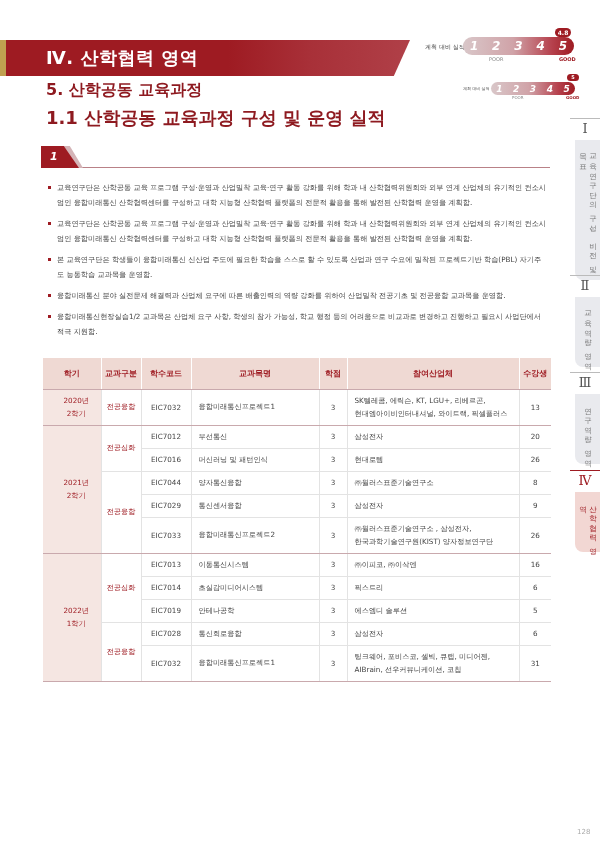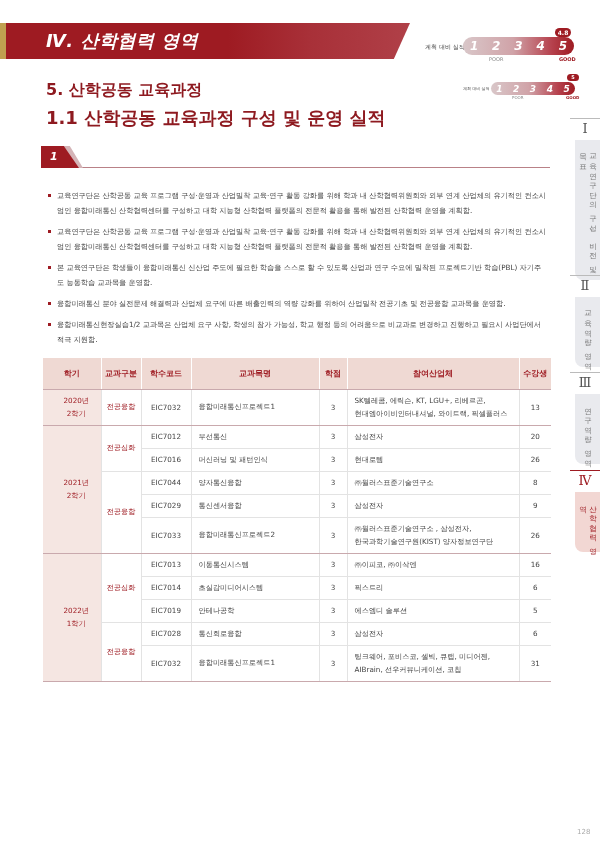--- a/index.html
+++ b/index.html
@@ -1,20 +1,20 @@
 <!DOCTYPE html>
 <html><head>
 <meta charset="utf-8">
 <style>
   * { box-sizing: border-box; margin: 0; padding: 0; }
   html, body { width: 600px; height: 848px; background: #ffffff; overflow: hidden; }
   body { position: relative; font-family: "DejaVu Sans", "Liberation Sans", sans-serif; color: #333; }
 
   
-  .banner { position: absolute; left: 0; top: 23px; width: 410px; height: 52px; font-style: italic; }
+  .banner { position: absolute; left: 0; top: 40px; width: 410px; height: 52px; }
   .banner .gold { position: absolute; left: 0; top: 0; width: 6px; height: 36px; background: #c0a050; }
   .banner .red { position: absolute; left: 6px; top: 0; width: 404px; height: 36px;
     background: linear-gradient(90deg, #9e1b22 0%, #9e1b22 55%, #a83038 75%, #b04048 100%);
     clip-path: polygon(0 0, 100% 0, 96% 100%, 0 100%); }
   .banner .title { position: absolute; left: 46px; top: 6px; color: #fff; font-size: 18px; font-weight: bold; letter-spacing: 0.5px; }
 
   
   .rating { position: absolute; }
   .rating .label { position: absolute; font-size: 6px; color: #444; white-space: nowrap; }
   .rating .bar { position: absolute; border-radius: 10px;
@@ -46,21 +46,21 @@
   .h2 { position: absolute; left: 46px; top: 106px; font-size: 18px; font-weight: bold; color: #8e1a20; }
 
   
   .sec { position: absolute; left: 41px; top: 146px; width: 509px; height: 22px; border-bottom: 1px solid #b98187; }
   .sec .num { position: absolute; left: 0; top: 0; width: 38px; height: 22px; background: #9e1b22; color: #fff; font-style: italic; font-weight: bold; font-size: 11px; padding-left: 9px; line-height: 22px;
     clip-path: polygon(0 0, 60% 0, 100% 100%, 0 100%); }
   .sec .num-shade { position: absolute; left: 20px; top: 0; width: 22px; height: 22px; background: #d4b4b7; clip-path: polygon(0 0, 40% 0, 100% 100%, 70% 100%); }
   .sec .text { position: absolute; left: 50px; top: 3px; font-size: 11px; font-weight: bold; color: #333; }
 
   
-  .bullets { position: absolute; left: 48px; top: 180px; width: 500px; margin-top: 8px; }
+  .bullets { position: absolute; left: 48px; top: 180px; width: 500px; }
   .bullet { position: relative; padding-left: 9px; font-size: 7.2px; line-height: 15px; color: #444; margin-bottom: 6px; }
   .bullet::before { content: ""; position: absolute; left: 0; top: 6px; width: 3px; height: 3px; background: #9e1b22; }
 
   
   .tbl { position: absolute; left: 43px; top: 358px; width: 508px; border-collapse: collapse; font-size: 7.2px; color: #444; }
   .tbl th { background: #efd9d3; color: #9e1b22; font-weight: bold; font-size: 8px; height: 31px; border-left: 1px solid #fff; }
   .tbl td { border-bottom: 1px solid #e3e3e3; border-left: 1px solid #e3e3e3; height: 23px; text-align: center; padding: 0 3px; }
   .tbl td.term { background: #f5e6e2; color: #9e1b22; border-left: none; line-height: 13px; padding-left: 12px; }
   .tbl td.cat { color: #9e1b22; }
   .tbl td.name, .tbl td.comp { text-align: left; padding-left: 7px; }

